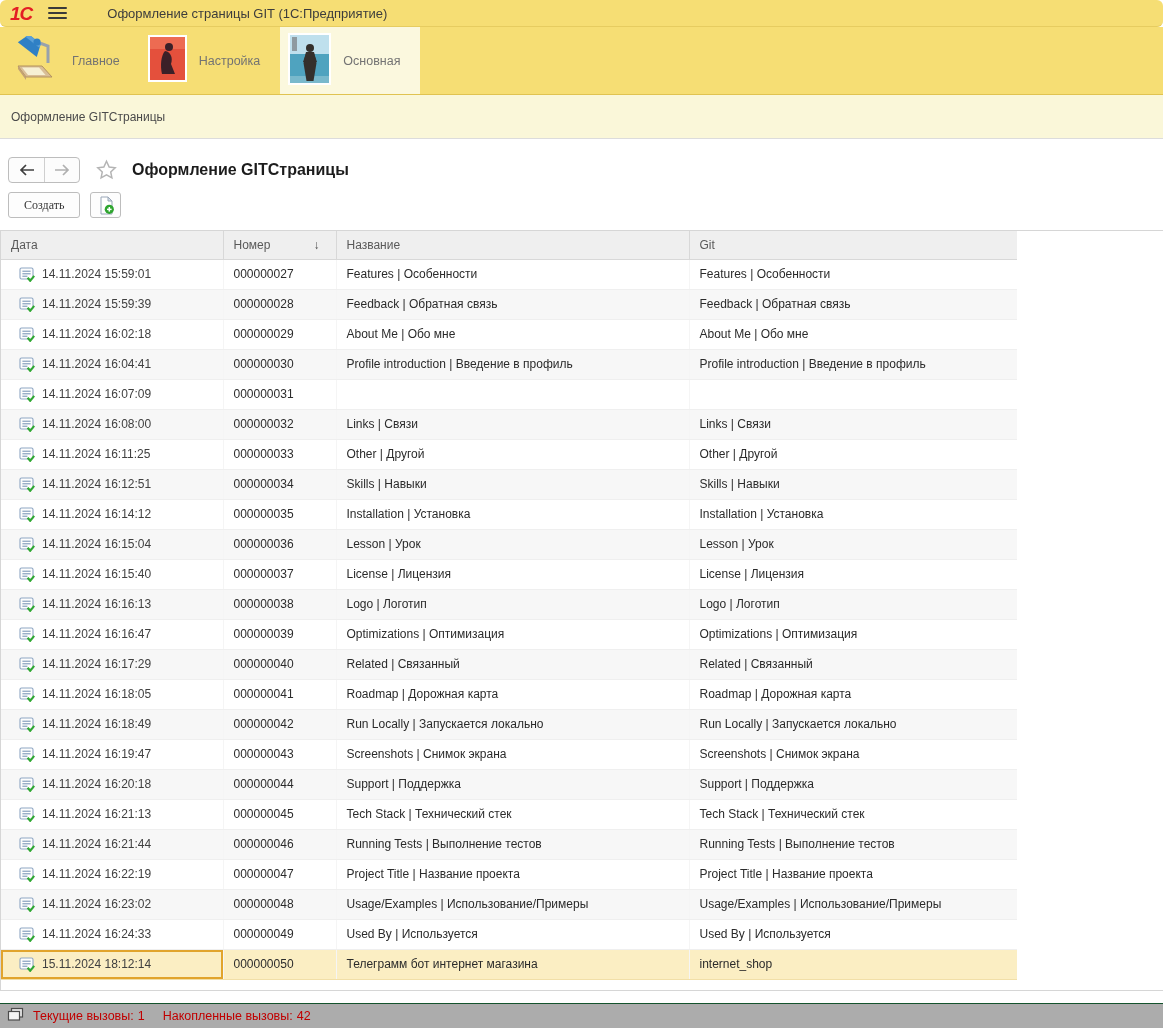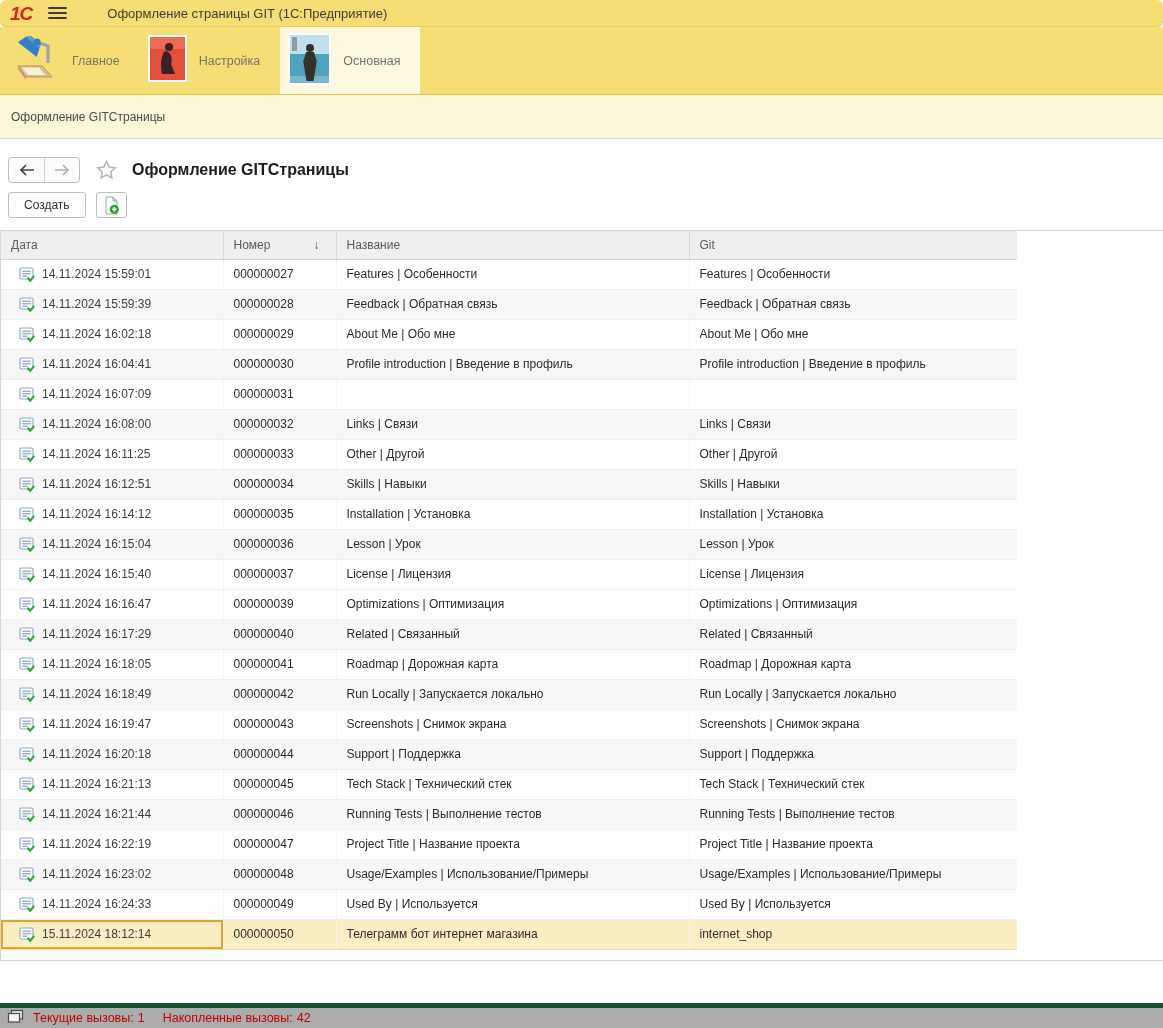--- a/index.html
+++ b/index.html
@@ -37,21 +37,21 @@
   .breadcrumb { font-size:12px; color:#4A4A4A; cursor:pointer; }
 
   
   .nav-row { display:flex; align-items:center; margin:18px 0 0 8px; height:26px; }
   .nav-group { display:flex; border:1px solid #BDBDBD; border-radius:4px; overflow:hidden; background:#FCFCFC; }
   .nav-btn { width:35px; height:24px; display:flex; align-items:center; justify-content:center; background:transparent; border:none; cursor:pointer; }
   .nav-btn + .nav-btn { border-left:1px solid #CFCFCF; }
   .star-btn { margin-left:15px; display:inline-flex; cursor:pointer; }
   .page-title { margin-left:14px; font-size:16px; font-weight:bold; color:#1C1C1C; }
 
-  .cmd-row { display:flex; align-items:center; gap:10px; margin:9px 0 0 8px; height:26px; }
+  .cmd-row { display:flex; align-items:center; gap:10px; margin:9px 0 0 8px; height:26px;font-family:Liberation Serif, serif; }
   .btn-create {
     height:26px; padding:0 15px; font-size:12px; color:#333;
     background:#FDFDFD; border:1px solid #BDBDBD; border-radius:3px; cursor:pointer;
     font-family:inherit;
   }
   .btn-icon {
     width:31px; height:26px; display:flex; align-items:center; justify-content:center;
     background:#FDFDFD; border:1px solid #BDBDBD; border-radius:3px; cursor:pointer;
   }
 
@@ -75,21 +75,21 @@
   tr.alt td { background:#F7F7F7; }
   tr.selected td { background:#FBEEC3; border-bottom-color:#F1DFA8; }
   td.active-cell { box-shadow:inset 0 0 0 2px #E1A42C; }
   .c-date { display:flex; align-items:center; gap:7px; padding-left:8px; height:29px; }
   .doc-icon { display:inline-flex; flex:none; }
   .date-text { color:#404040; }
 
   
   .statusbar {
     position:absolute; left:0; right:0; bottom:0; height:25px;
-    background:#ACACAC; border-top:5px solid #14532d;
+    background:#ACACAC; border-top:1px solid #14532d;
     display:flex; align-items:center; gap:9px; padding:0 7px;
   }
   .status-text { font-size:12.5px; color:#C00000; display:flex; gap:18px; }
   .status-item { display:flex; gap:4px; }
 </style>
 </head>
 <body>
 
 <div class="titlebar">
   <span class="logo-1c">1С</span>
@@ -410,20 +410,39 @@
           <path d="M8.6 10.8 l2.6 3 l4 -5" stroke="#2FA832" stroke-width="2.1" fill="none"></path>
         </svg>
       </span>
       <span class="date-text">14.11.2024 16:15:40</span>
     </span>
           </td>
     <td class="c-num">000000037</td>
     <td class="c-name">License | Лицензия</td>
     <td class="c-git">License | Лицензия</td>
   </tr>
+        <tr class="alt">
+    <td>
+            <span class="c-date">
+      <span class="doc-icon">
+        <svg width="16" height="15" viewBox="0 0 16 15">
+          <rect x="1" y="1" width="13" height="11" rx="1.5" fill="#FDFDFD" stroke="#8FA7C4" stroke-width="1.1"></rect>
+          <rect x="3.4" y="3.6" width="8.2" height="1.3" fill="#8FA7C4"></rect>
+          <rect x="3.4" y="6.1" width="8.2" height="1.3" fill="#8FA7C4"></rect>
+          <rect x="3.4" y="8.6" width="5" height="1.3" fill="#8FA7C4"></rect>
+          <path d="M8.6 10.8 l2.6 3 l4 -5" stroke="#2FA832" stroke-width="2.1" fill="none"></path>
+        </svg>
+      </span>
+      <span class="date-text">14.11.2024 16:16:13</span>
+    </span>
+          </td>
+    <td class="c-num">000000038</td>
+    <td class="c-name">Logo | Логотип</td>
+    <td class="c-git">Logo | Логотип</td>
+  </tr>
         <tr>
     <td>
             <span class="c-date">
       <span class="doc-icon">
         <svg width="16" height="15" viewBox="0 0 16 15">
           <rect x="1" y="1" width="13" height="11" rx="1.5" fill="#FDFDFD" stroke="#8FA7C4" stroke-width="1.1"></rect>
           <rect x="3.4" y="3.6" width="8.2" height="1.3" fill="#8FA7C4"></rect>
           <rect x="3.4" y="6.1" width="8.2" height="1.3" fill="#8FA7C4"></rect>
           <rect x="3.4" y="8.6" width="5" height="1.3" fill="#8FA7C4"></rect>
           <path d="M8.6 10.8 l2.6 3 l4 -5" stroke="#2FA832" stroke-width="2.1" fill="none"></path>

